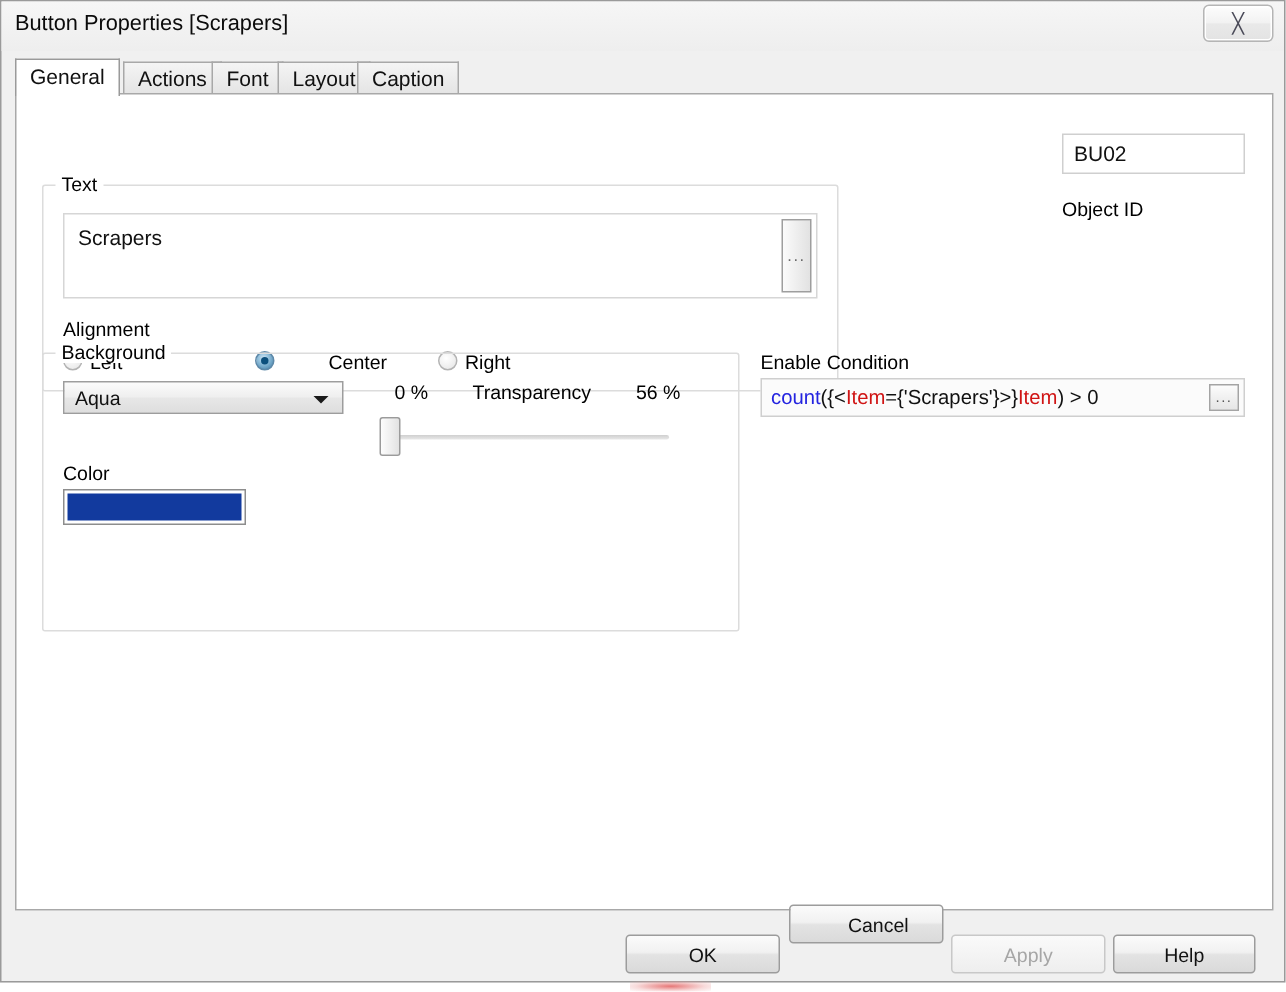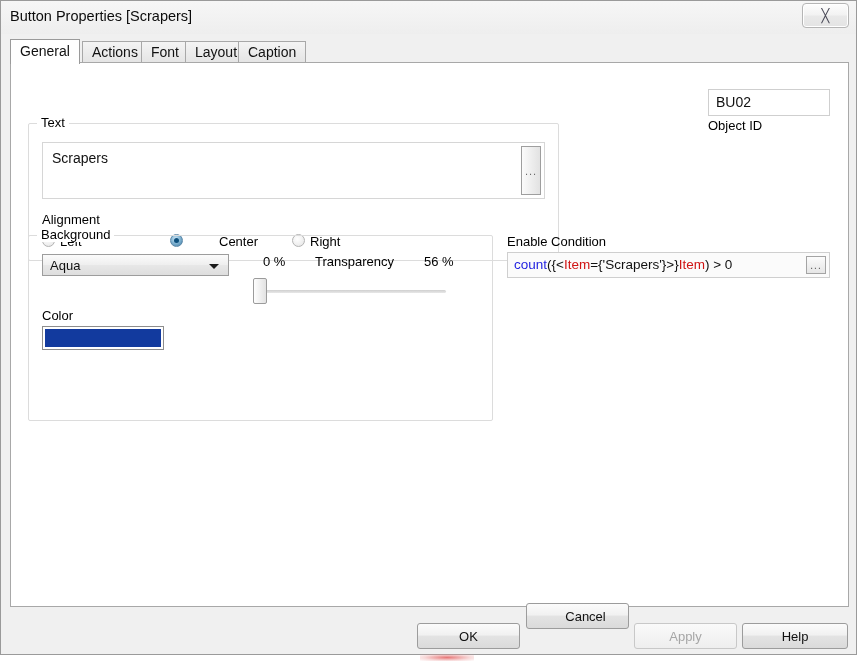--- a/index.html
+++ b/index.html
@@ -248,21 +248,21 @@
     left: 0px; top: 24px;
     width: 14px; height: 26px;
     background: linear-gradient(to right, #fdfdfd 0%, #f0f0f0 50%, #e2e2e2 100%);
     border: 1px solid #9b9b9b;
     border-radius: 2px;
     box-sizing: border-box;
     cursor: pointer;
   }
 
   
-  #objid-label { left: 707px; top: 81px; margin-top: 36px; }
+  #objid-label { left: 707px; top: 95px; margin-top: 36px; }
   .input-field {
     position: absolute;
     background: #ffffff;
     border: 1px solid #cfcfcf;
     box-sizing: border-box;
   }
   #objid-input { left: 707px; top: 88px; width: 122px; height: 27px; }
   #objid-input .val {
     position: absolute; left: 7px; top: 4px;
     font-size: 14px; color: #111;
@@ -314,21 +314,21 @@
     border-color: #c8c8c8;
     background: linear-gradient(to bottom, #fafafa 0%, #f4f4f4 50%, #eeeeee 100%);
     cursor: default;
   }
   #print-settings { left: 506px; top: 302px; width: 117px; height: 25px; }
 
   
   #btn-ok     { left: 416px; top: 622px; width: 103px; height: 26px; }
   #btn-cancel { left: 525px; top: 602px; width: 103px; height: 26px; padding-left: 16px; }
   #btn-apply  { left: 633px; top: 622px; width: 103px; height: 26px; }
-  #btn-help   { left: 741px; top: 622px; width: 106px; height: 26px; }
+  #btn-help   { left: 741px; top: 622px; width: 95px; height: 26px; }
 
   
   .bg-artifact {
     position: absolute;
     left: 420px; top: 654px;
     width: 54px; height: 7px;
     background: radial-gradient(ellipse at center, rgba(226,96,96,0.85) 0%, rgba(235,150,150,0.35) 60%, rgba(255,255,255,0) 100%);
   }
 </style>
 </head>

